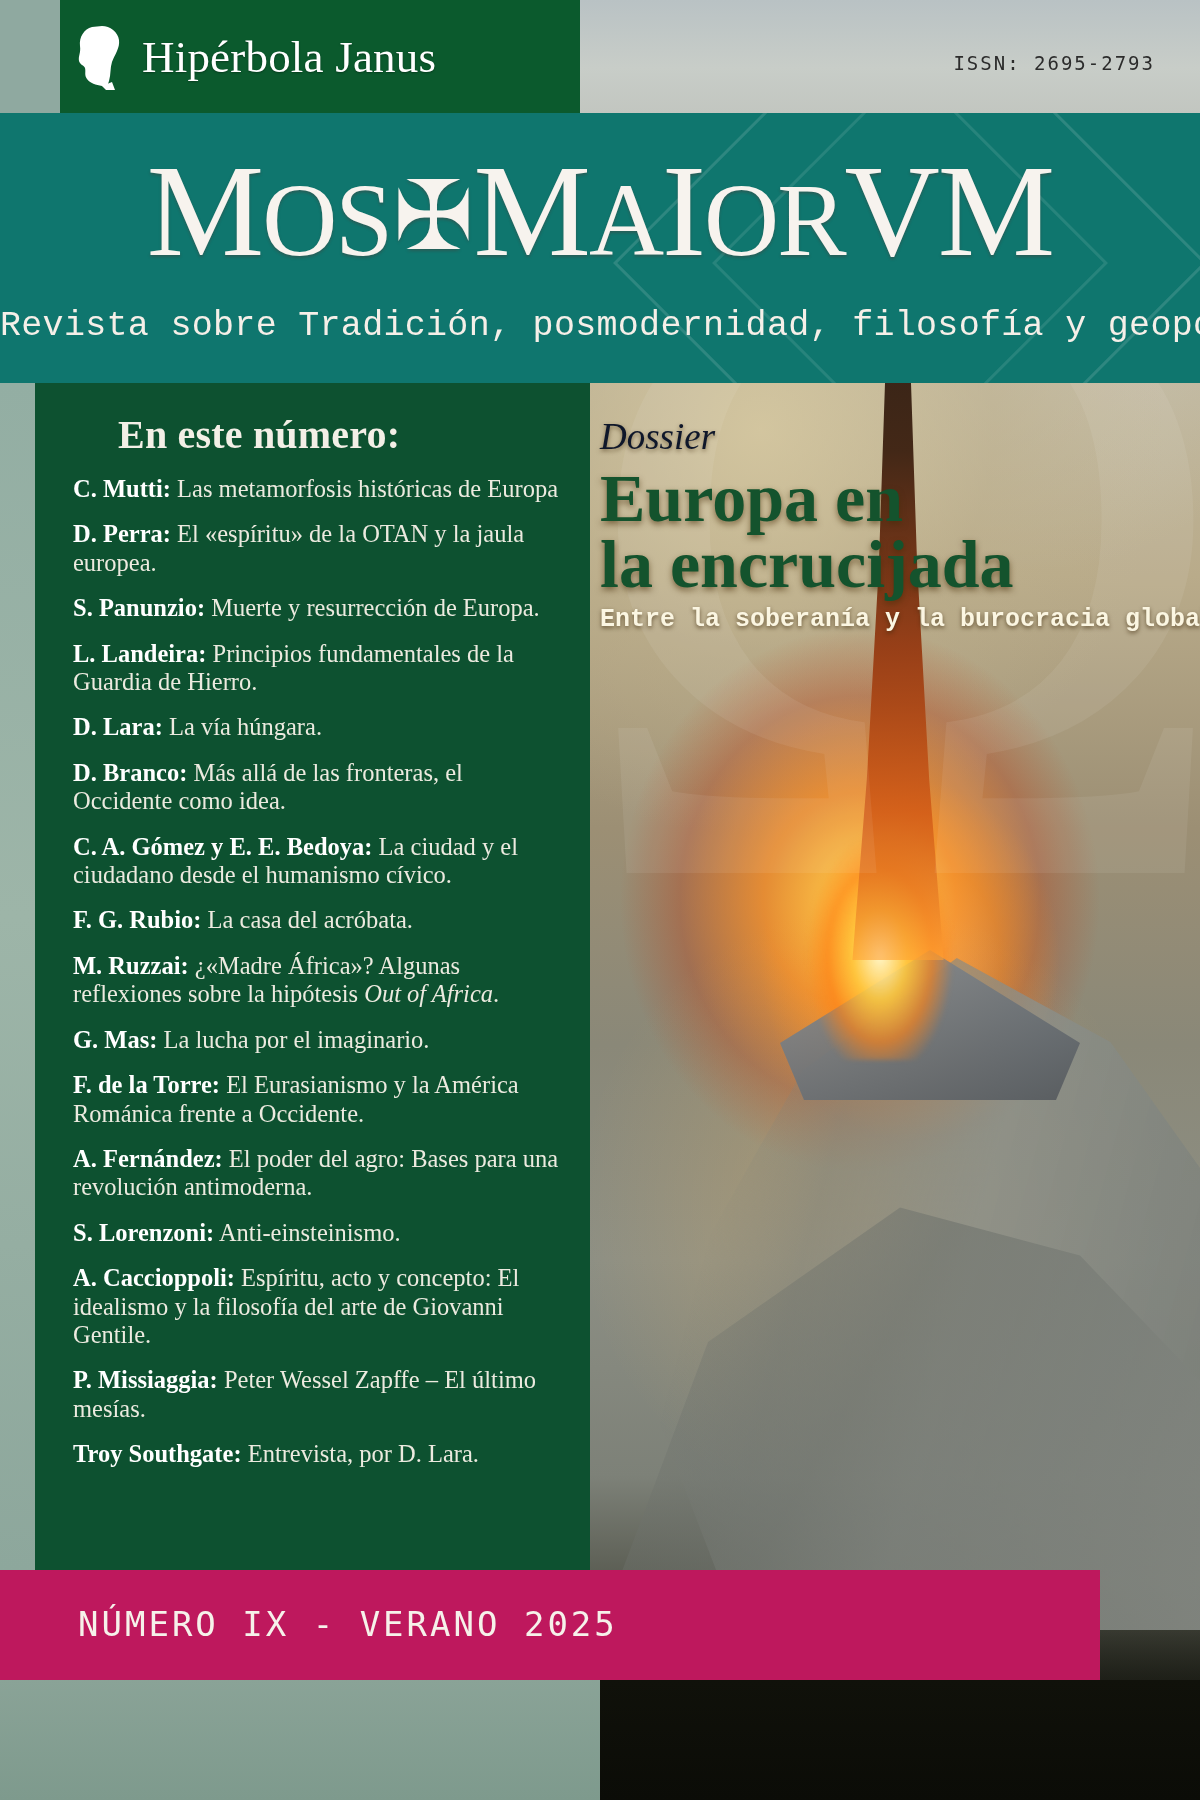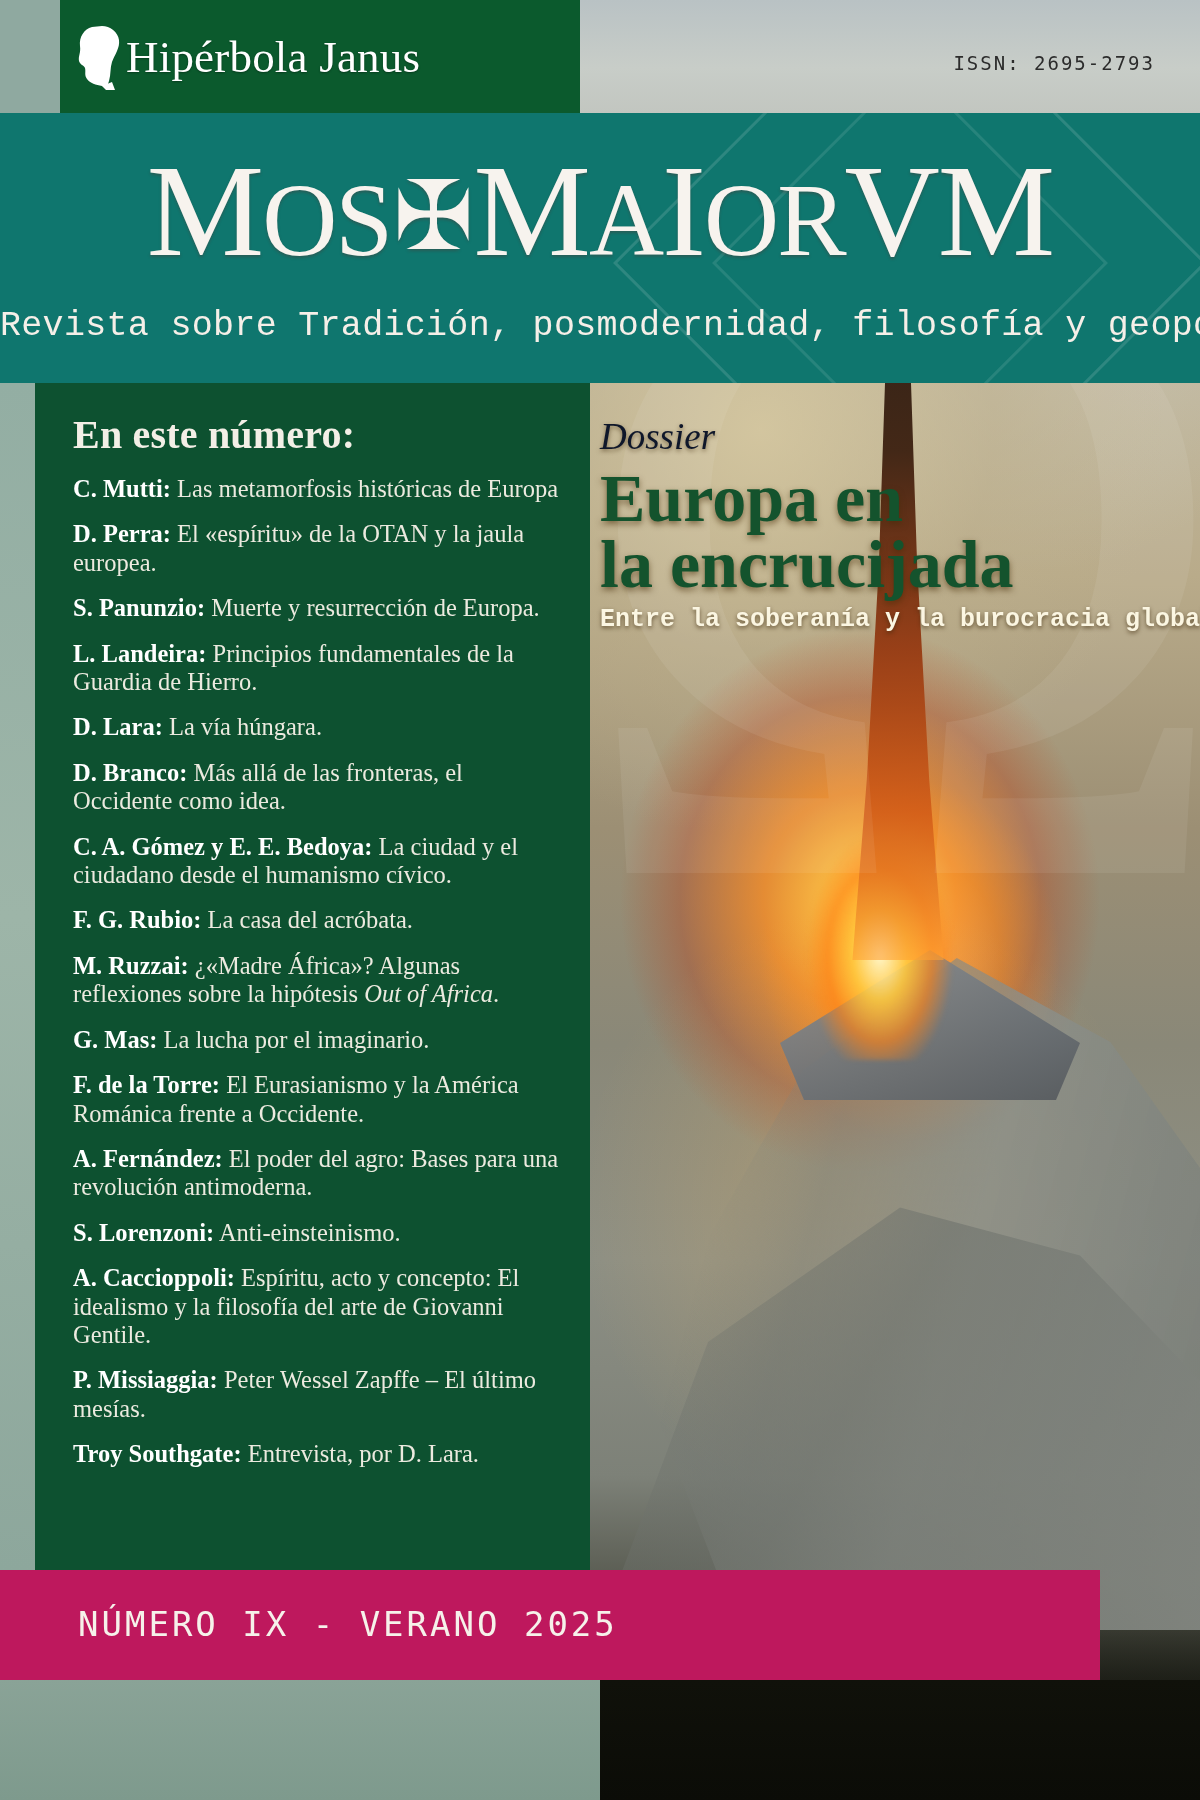--- a/index.html
+++ b/index.html
@@ -88,21 +88,21 @@
   }
 
   
   .topbar {
     position:absolute; left:0; top:0; width:1200px; height:113px;
     display:flex; align-items:stretch;
   }
   .topbar-left-edge { width:60px; background:#8fa9a0; }
   .brand {
     width:520px; background:#0b5a2d;
-    display:flex; align-items:center; padding-left:16px;
+    display:flex; align-items:center; gap:16px; padding-left:16px;
   }
   .janus-logo { width:50px; height:66px; flex:0 0 auto; }
   .brand-name {
     color:#ffffff; font-size:45px; letter-spacing:.2px;
     font-family:"Liberation Serif", serif;
     text-shadow:0 1px 2px rgba(0,0,0,.35);
   }
   .topbar-right {
     flex:1; position:relative;
     background:linear-gradient(to bottom,#b9c2c4 0%, #c8cdc8 60%, #c2c6c0 100%);
@@ -161,20 +161,21 @@
     box-shadow:-10px 0 0 0 rgba(255,255,255,0.0);
   }
   .toc-inner { padding:28px 30px 0 38px; }
   .toc-heading {
     color:#f3efe6;
     font-size:40px;
     font-weight:bold;
     font-family:"Liberation Serif", serif;
     margin-bottom:17px;
     letter-spacing:.2px;
+    margin-left:45px;
   }
   .toc-item {
     color:#eceadf;
     font-size:24.5px;
     line-height:1.16;
     font-family:"Liberation Serif", serif;
     margin-bottom:17px;
   }
   .toc-item b { color:#ffffff; font-weight:bold; }
   .toc-item i { font-style:italic; }

